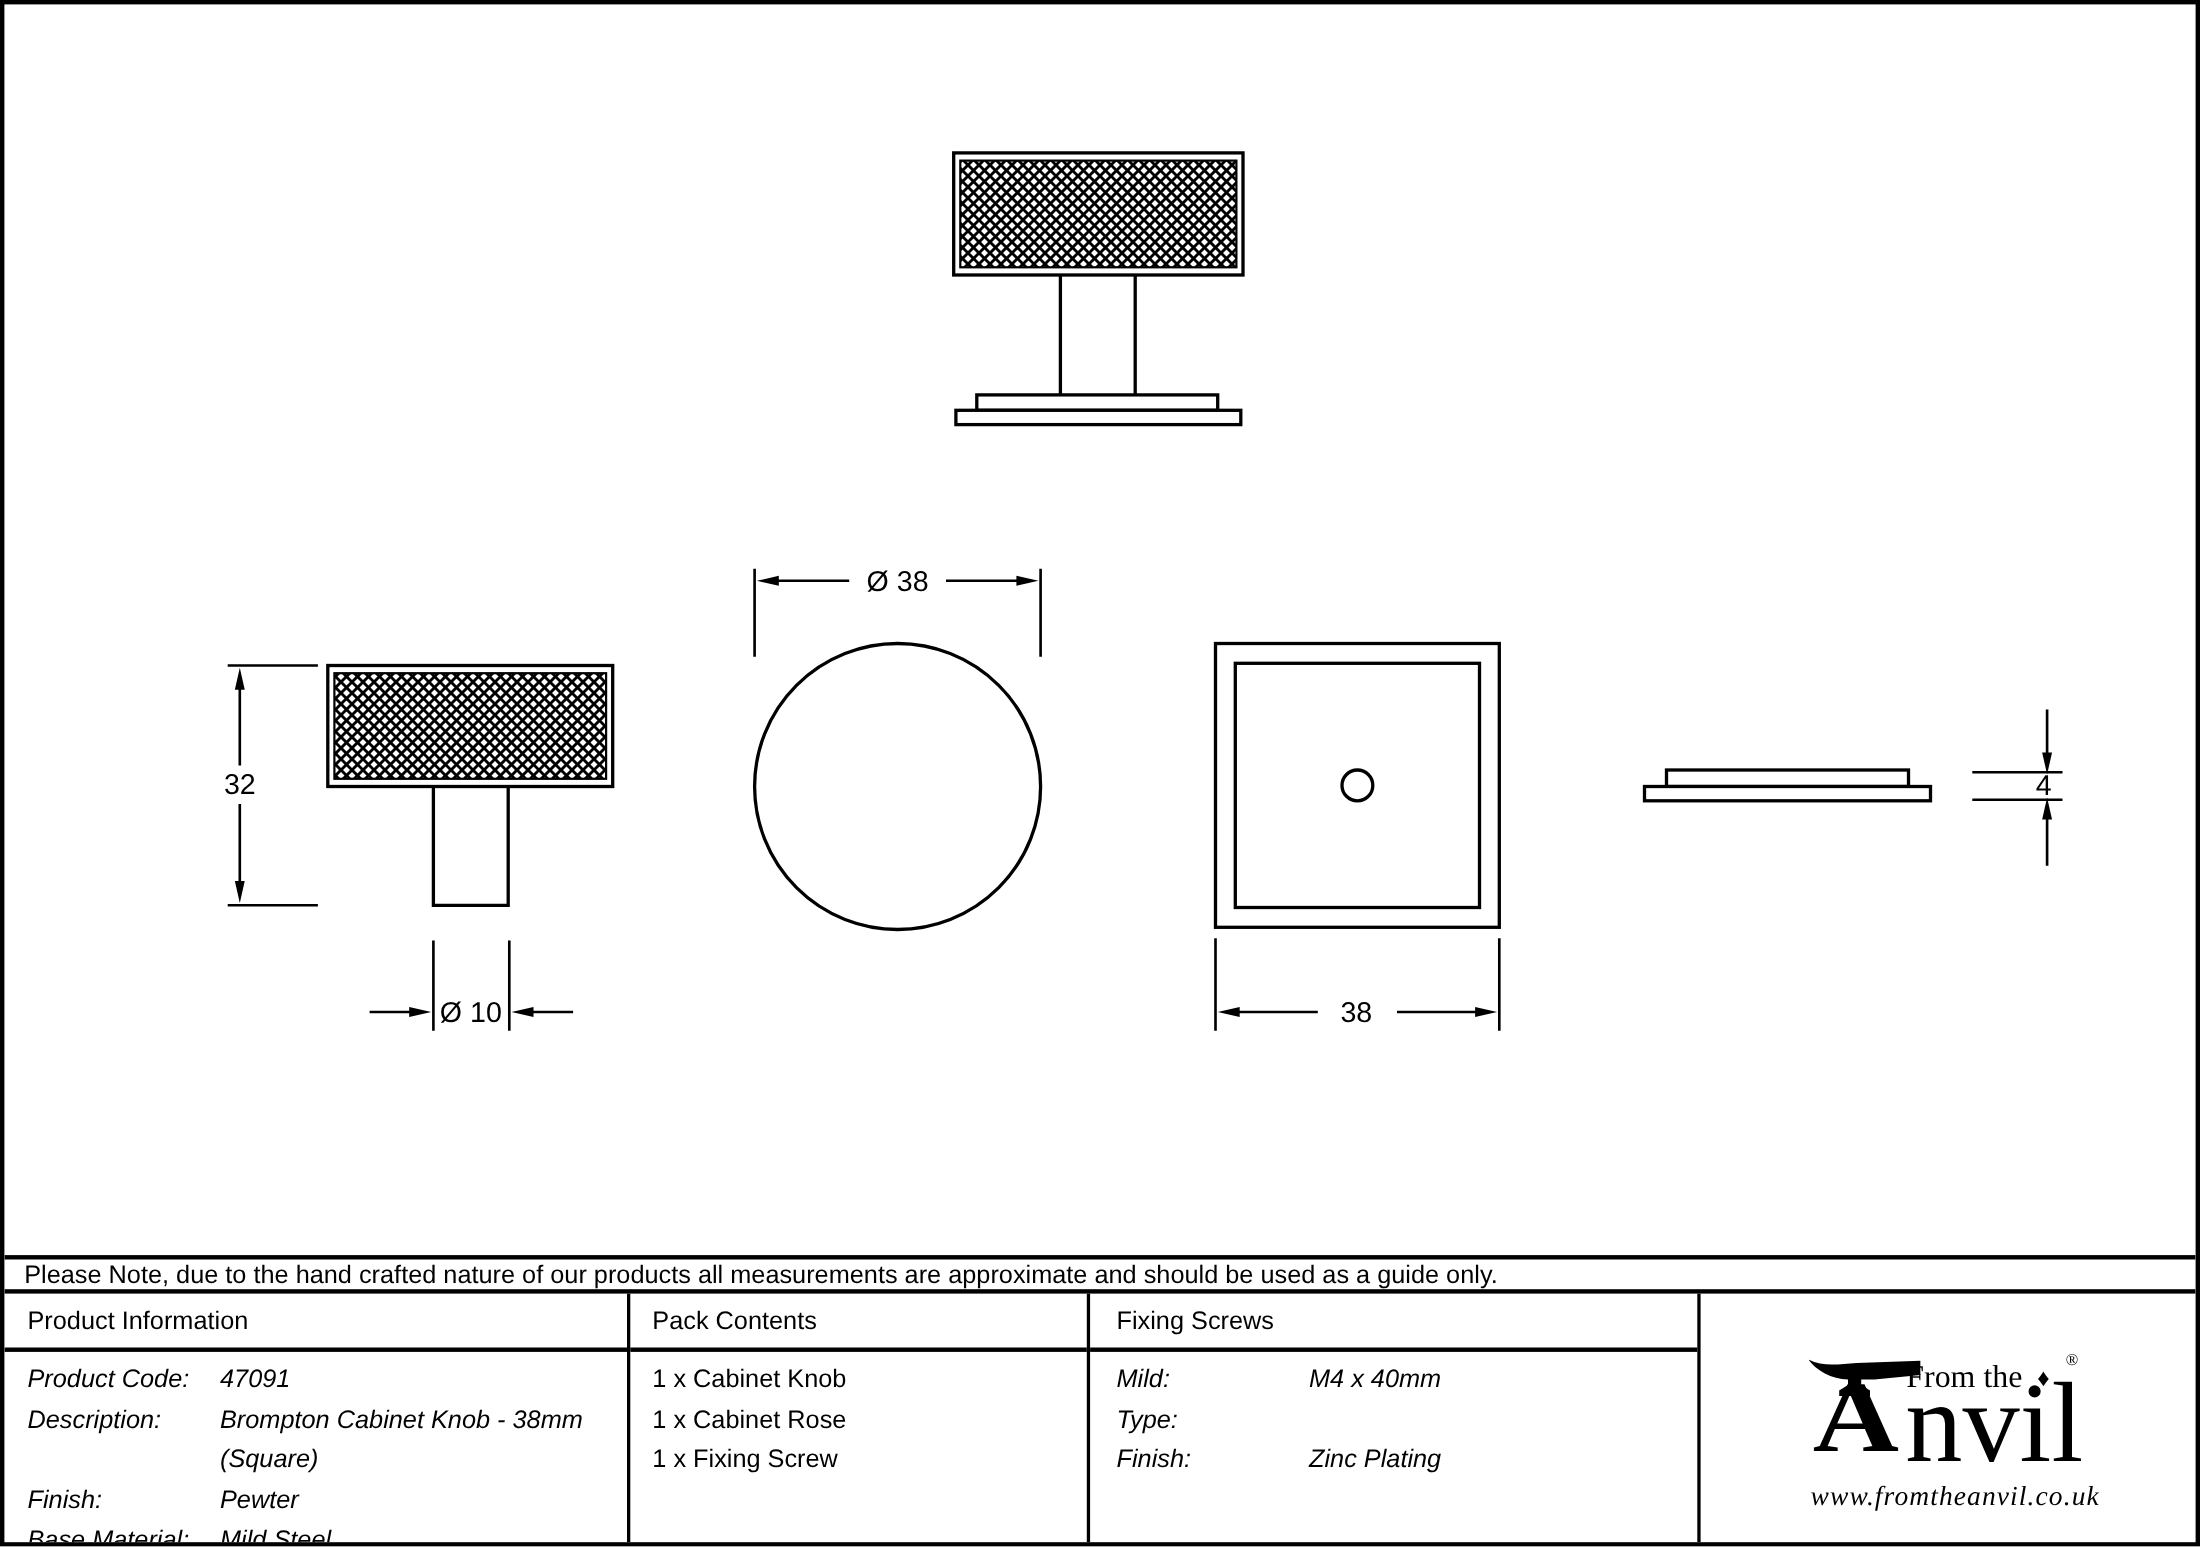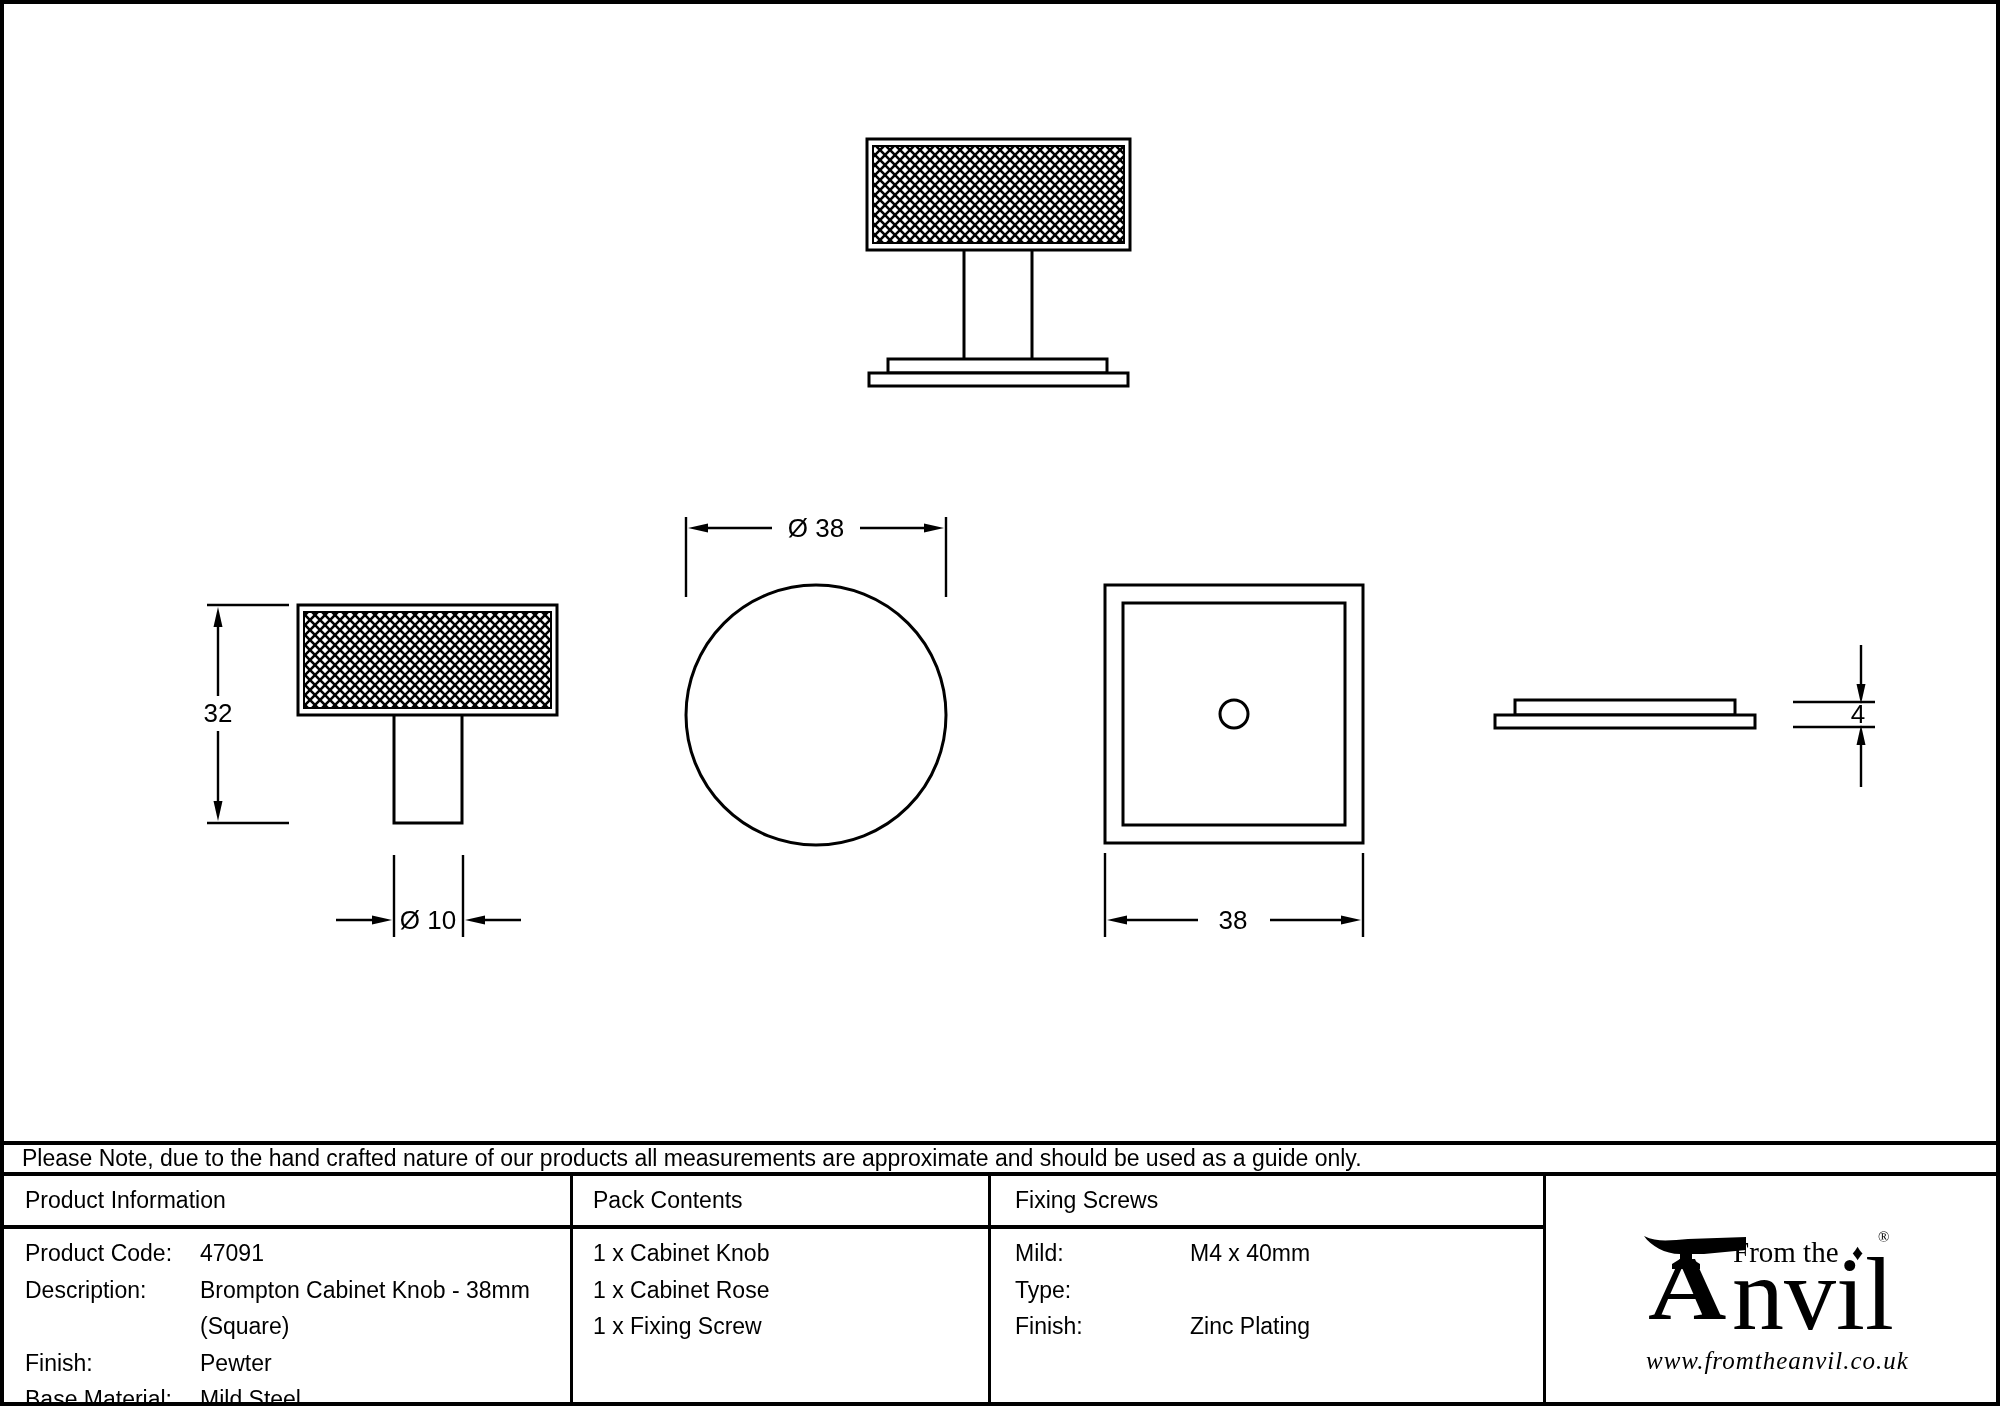--- a/index.html
+++ b/index.html
@@ -42,21 +42,21 @@
   .col-header {
     height:53px; box-sizing:border-box;
     border-bottom:4px solid #000;
     display:flex; align-items:center;
     font-size:23px;
   }
   .col-1 .col-header, .col-1 .col-body { padding-left:21px; }
   .col-2 .col-header, .col-2 .col-body { padding-left:20px; }
   .col-3 .col-header, .col-3 .col-body { padding-left:24px; }
   .col-body { padding-top:6px; font-size:23px; }
-  .spec-row { display:flex; line-height:36.5px; }
+  .spec-row { display:flex; line-height:36.5px;font-style:italic; }
   .spec-label { width:175px; flex:none; }
   .spec-value { flex:1; padding-right:10px; }
   .pack-item { line-height:36.5px; }
 
   
   .logo { position:relative; width:250px; height:122px; font-family:"Liberation Serif", serif; }
   .anvil-svg { position:absolute; left:-2px; top:0; width:102px; height:36px; }
   .logo-a {
     position:absolute; left:2px; top:6px;
     font-size:92px; line-height:1; font-weight:bold;

